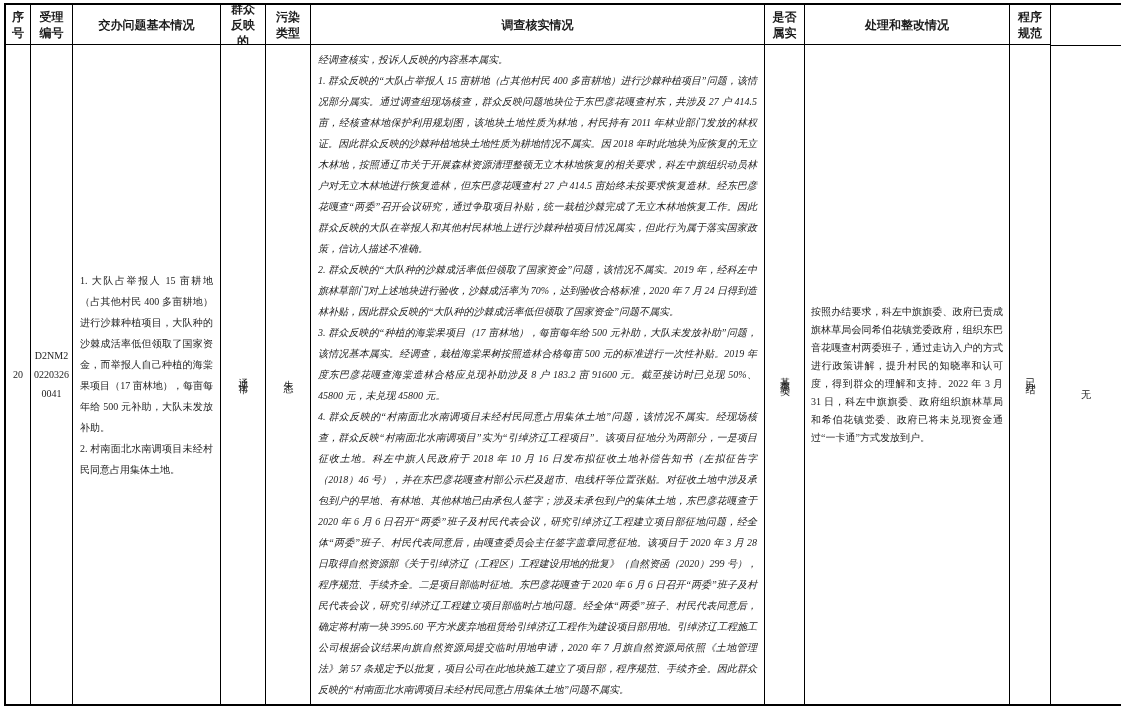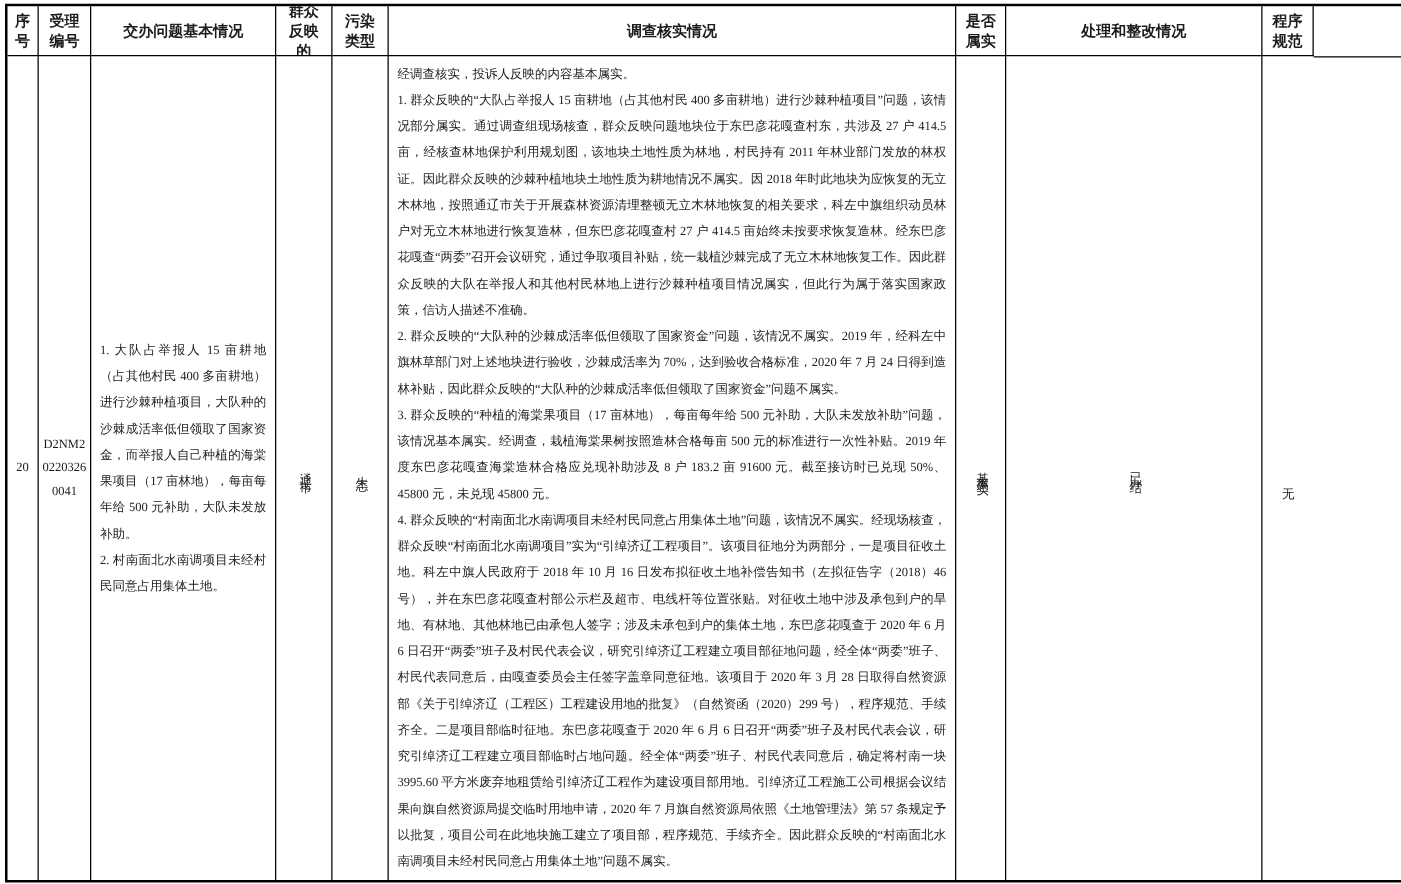--- a/index.html
+++ b/index.html
@@ -44,21 +44,21 @@
   .td{font-size:10px;align-items:center;}
   .td.center{text-align:center;}
   .td.textblock{
     flex-direction:column;
     justify-content:center;
     align-items:stretch;
     text-align:justify;
   }
   .td.textblock p{margin:0;}
   .col-problem{padding:0 7px;line-height:21px;}
-  .col-invest{padding:0 7px;line-height:21px;}
+  .col-invest{padding:0 7px;line-height:21px;font-style:italic;}
   .col-handle{padding:0 6px;line-height:18px;}
   .caseno{
     width:100%;
     padding:0 2px;
     box-sizing:border-box;
     word-break:break-all;
     text-align:center;
     line-height:19px;
   }
   .vtext{
@@ -131,20 +131,23 @@
       <p>1. 群众反映的“大队占举报人 15 亩耕地（占其他村民 400 多亩耕地）进行沙棘种植项目”问题，该情况部分属实。通过调查组现场核查，群众反映问题地块位于东巴彦花嘎查村东，共涉及 27 户 414.5 亩，经核查林地保护利用规划图，该地块土地性质为林地，村民持有 2011 年林业部门发放的林权证。因此群众反映的沙棘种植地块土地性质为耕地情况不属实。因 2018 年时此地块为应恢复的无立木林地，按照通辽市关于开展森林资源清理整顿无立木林地恢复的相关要求，科左中旗组织动员林户对无立木林地进行恢复造林，但东巴彦花嘎查村 27 户 414.5 亩始终未按要求恢复造林。经东巴彦花嘎查“两委”召开会议研究，通过争取项目补贴，统一栽植沙棘完成了无立木林地恢复工作。因此群众反映的大队在举报人和其他村民林地上进行沙棘种植项目情况属实，但此行为属于落实国家政策，信访人描述不准确。</p>
       <p>2. 群众反映的“大队种的沙棘成活率低但领取了国家资金”问题，该情况不属实。2019 年，经科左中旗林草部门对上述地块进行验收，沙棘成活率为 70%，达到验收合格标准，2020 年 7 月 24 日得到造林补贴，因此群众反映的“大队种的沙棘成活率低但领取了国家资金”问题不属实。</p>
       <p>3. 群众反映的“种植的海棠果项目（17 亩林地），每亩每年给 500 元补助，大队未发放补助”问题，该情况基本属实。经调查，栽植海棠果树按照造林合格每亩 500 元的标准进行一次性补贴。2019 年度东巴彦花嘎查海棠造林合格应兑现补助涉及 8 户 183.2 亩 91600 元。截至接访时已兑现 50%、45800 元，未兑现 45800 元。</p>
       <p>4. 群众反映的“村南面北水南调项目未经村民同意占用集体土地”问题，该情况不属实。经现场核查，群众反映“村南面北水南调项目”实为“引绰济辽工程项目”。该项目征地分为两部分，一是项目征收土地。科左中旗人民政府于 2018 年 10 月 16 日发布拟征收土地补偿告知书（左拟征告字（2018）46 号），并在东巴彦花嘎查村部公示栏及超市、电线杆等位置张贴。对征收土地中涉及承包到户的旱地、有林地、其他林地已由承包人签字；涉及未承包到户的集体土地，东巴彦花嘎查于 2020 年 6 月 6 日召开“两委”班子及村民代表会议，研究引绰济辽工程建立项目部征地问题，经全体“两委”班子、村民代表同意后，由嘎查委员会主任签字盖章同意征地。该项目于 2020 年 3 月 28 日取得自然资源部《关于引绰济辽（工程区）工程建设用地的批复》（自然资函（2020）299 号），程序规范、手续齐全。二是项目部临时征地。东巴彦花嘎查于 2020 年 6 月 6 日召开“两委”班子及村民代表会议，研究引绰济辽工程建立项目部临时占地问题。经全体“两委”班子、村民代表同意后，确定将村南一块 3995.60 平方米废弃地租赁给引绰济辽工程作为建设项目部用地。引绰济辽工程施工公司根据会议结果向旗自然资源局提交临时用地申请，2020 年 7 月旗自然资源局依照《土地管理法》第 57 条规定予以批复，项目公司在此地块施工建立了项目部，程序规范、手续齐全。因此群众反映的“村南面北水南调项目未经村民同意占用集体土地”问题不属实。</p>
     </div>
 
     <div class="td center">
       <span class="vtext">基本属实</span>
     </div>
 
+    <div class="td textblock col-handle">
+      <p>按照办结要求，科左中旗旗委、政府已责成旗林草局会同希伯花镇党委政府，组织东巴音花嘎查村两委班子，通过走访入户的方式进行政策讲解，提升村民的知晓率和认可度，得到群众的理解和支持。2022 年 3 月 31 日，科左中旗旗委、政府组织旗林草局和希伯花镇党委、政府已将未兑现资金通过“一卡通”方式发放到户。</p>
+    </div>
 
     <div class="td center">
       <span class="vtext">已办结</span>
     </div>
 
     <div class="td center">
       <span>无</span>
     </div>
 
   </div>

